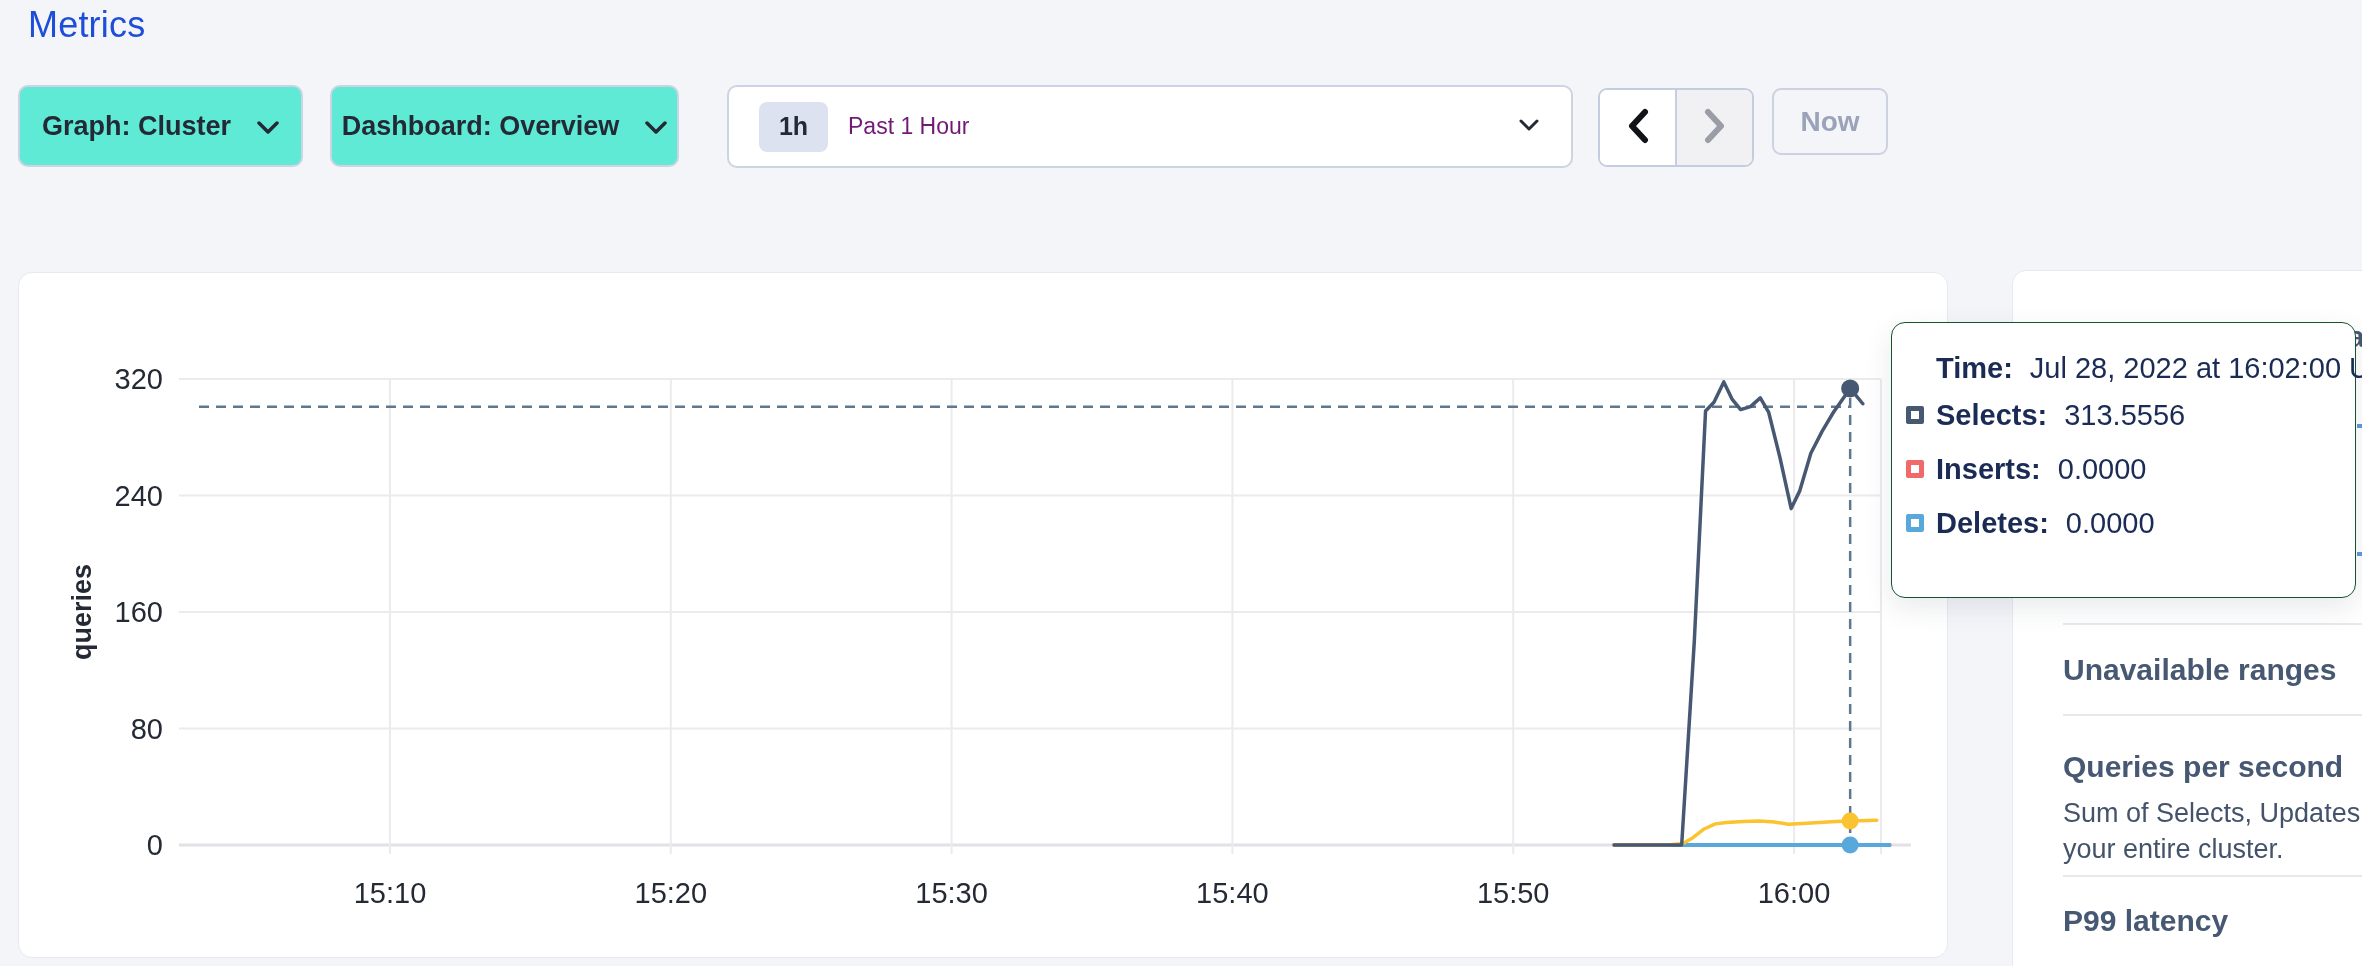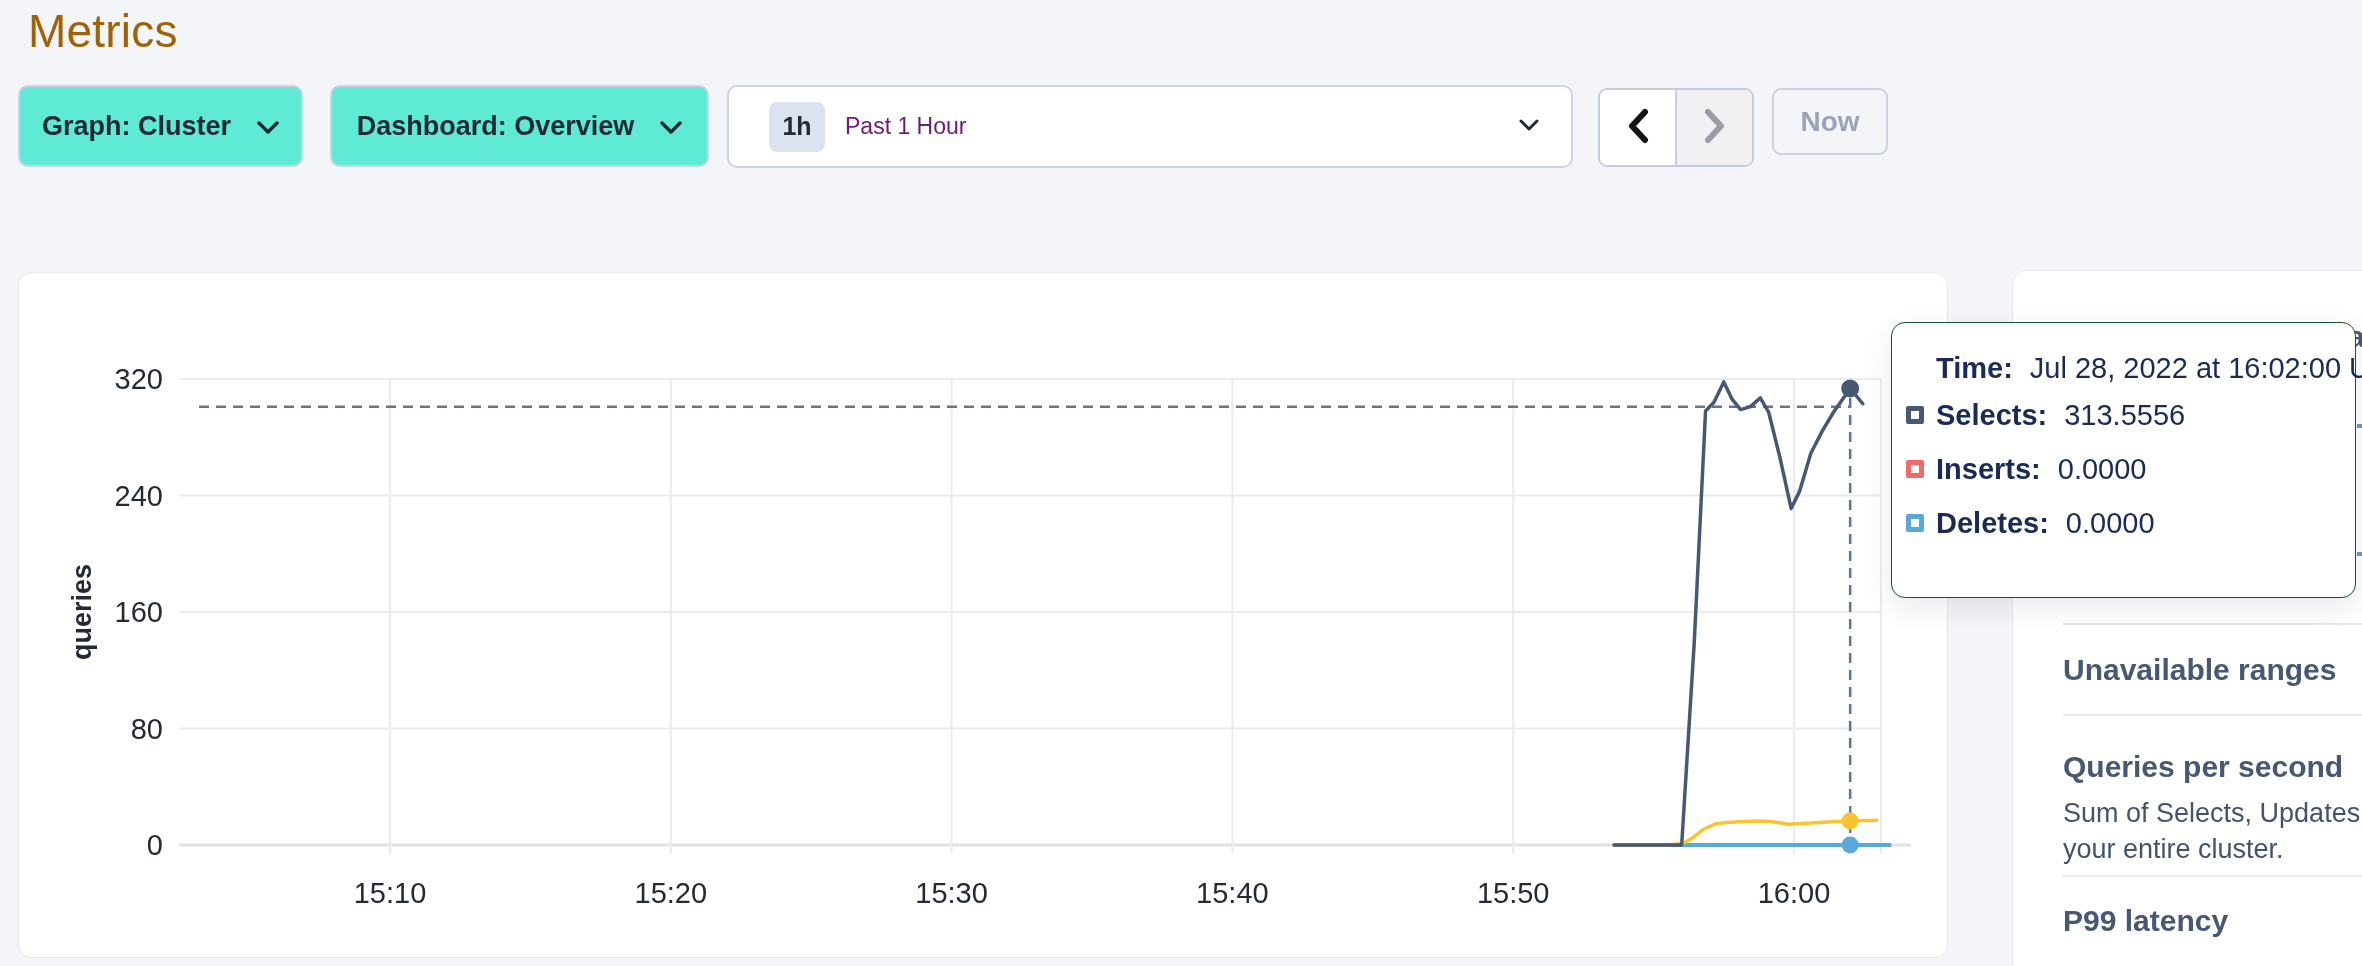--- a/index.html
+++ b/index.html
@@ -5,37 +5,37 @@
   * { margin:0; padding:0; box-sizing:border-box; }
   html,body { width:2362px; height:966px; overflow:hidden; }
   body {
     background:#f4f5f9;
     font-family:"Liberation Sans","DejaVu Sans",sans-serif;
     color:#242a35;
     position:relative;
   }
   .page-title {
     position:absolute; left:28px; top:4px;
-    font-size:46px; font-weight:500; color:#a16207; letter-spacing:.2px;
+    font-size:36px; font-weight:500; color:#1d4ed8; letter-spacing:.2px;
   }
   
   .drop-btn {
     position:absolute; top:85px; height:82px;
     background:#5eead4; border:2px solid #ccd3e3; border-radius:10px;
     display:flex; align-items:center; justify-content:center; gap:26px;
     font-size:27px; font-weight:700; color:#242a35; cursor:pointer;
   }
   .chev { display:inline-block; }
   .time-selector {
     position:absolute; left:727px; top:85px; width:846px; height:83px;
     background:#fff; border:2px solid #ccd3e3; border-radius:10px;
     display:flex; align-items:center; cursor:pointer;
   }
   .time-badge {
-    margin-left:40px; width:56px; height:50px; border-radius:8px;
+    margin-left:30px; width:69px; height:50px; border-radius:8px;
     background:#dde2f0; color:#242a35; font-size:25px; font-weight:700;
     display:flex; align-items:center; justify-content:center;
   }
   .time-label { margin-left:20px; font-size:23px; color:#701a75; }
   .time-selector .chev { position:absolute; right:32px; }
   .pager {
     position:absolute; left:1598px; top:88px; width:156px; height:79px;
     border:2px solid #c6cce0; border-radius:9px; overflow:hidden;
     display:flex; background:#fff;
   }
@@ -100,21 +100,21 @@
 
 <div class="drop-btn" style="left:18px;width:285px;">
   <span>Graph: Cluster</span>
   <span class="chev">
     <svg width="22" height="14" viewBox="0 0 22 14">
         <polyline points="2,2 11,11 20,2" fill="none" stroke="#242a35" stroke-width="3.5" stroke-linecap="round" stroke-linejoin="round"></polyline>
       </svg>
   </span>
 </div>
 
-<div class="drop-btn" style="left:330px;width:379px;">
+<div class="drop-btn" style="left:330px;width:349px;">
   <span>Dashboard: Overview</span>
   <span class="chev">
     <svg width="22" height="14" viewBox="0 0 22 14">
         <polyline points="2,2 11,11 20,2" fill="none" stroke="#242a35" stroke-width="3.5" stroke-linecap="round" stroke-linejoin="round"></polyline>
       </svg>
   </span>
 </div>
 
 <div class="time-selector">
   <span class="time-badge">1h</span>

